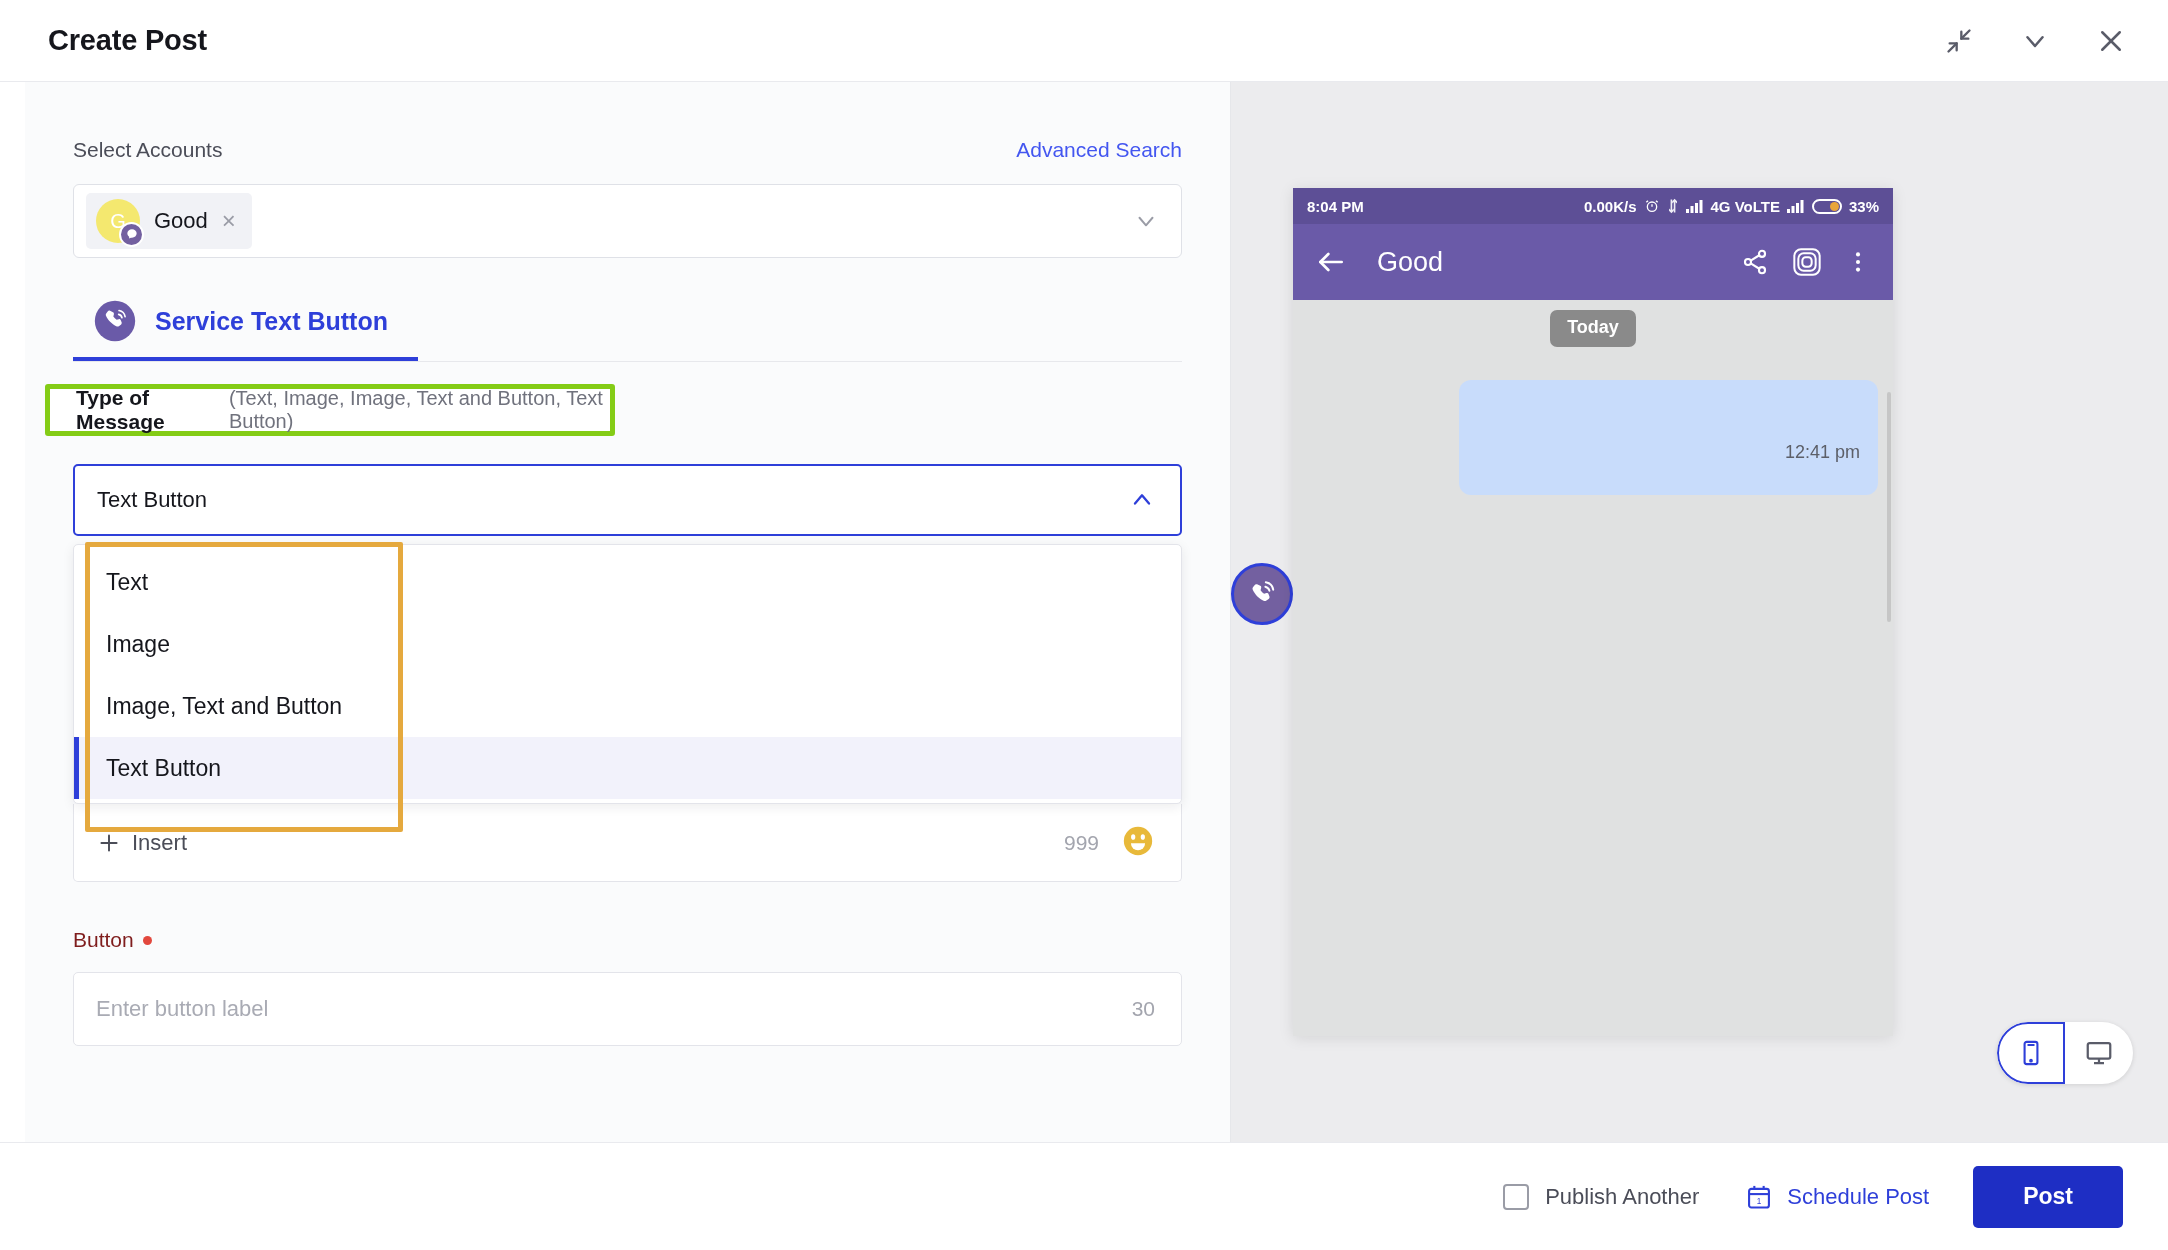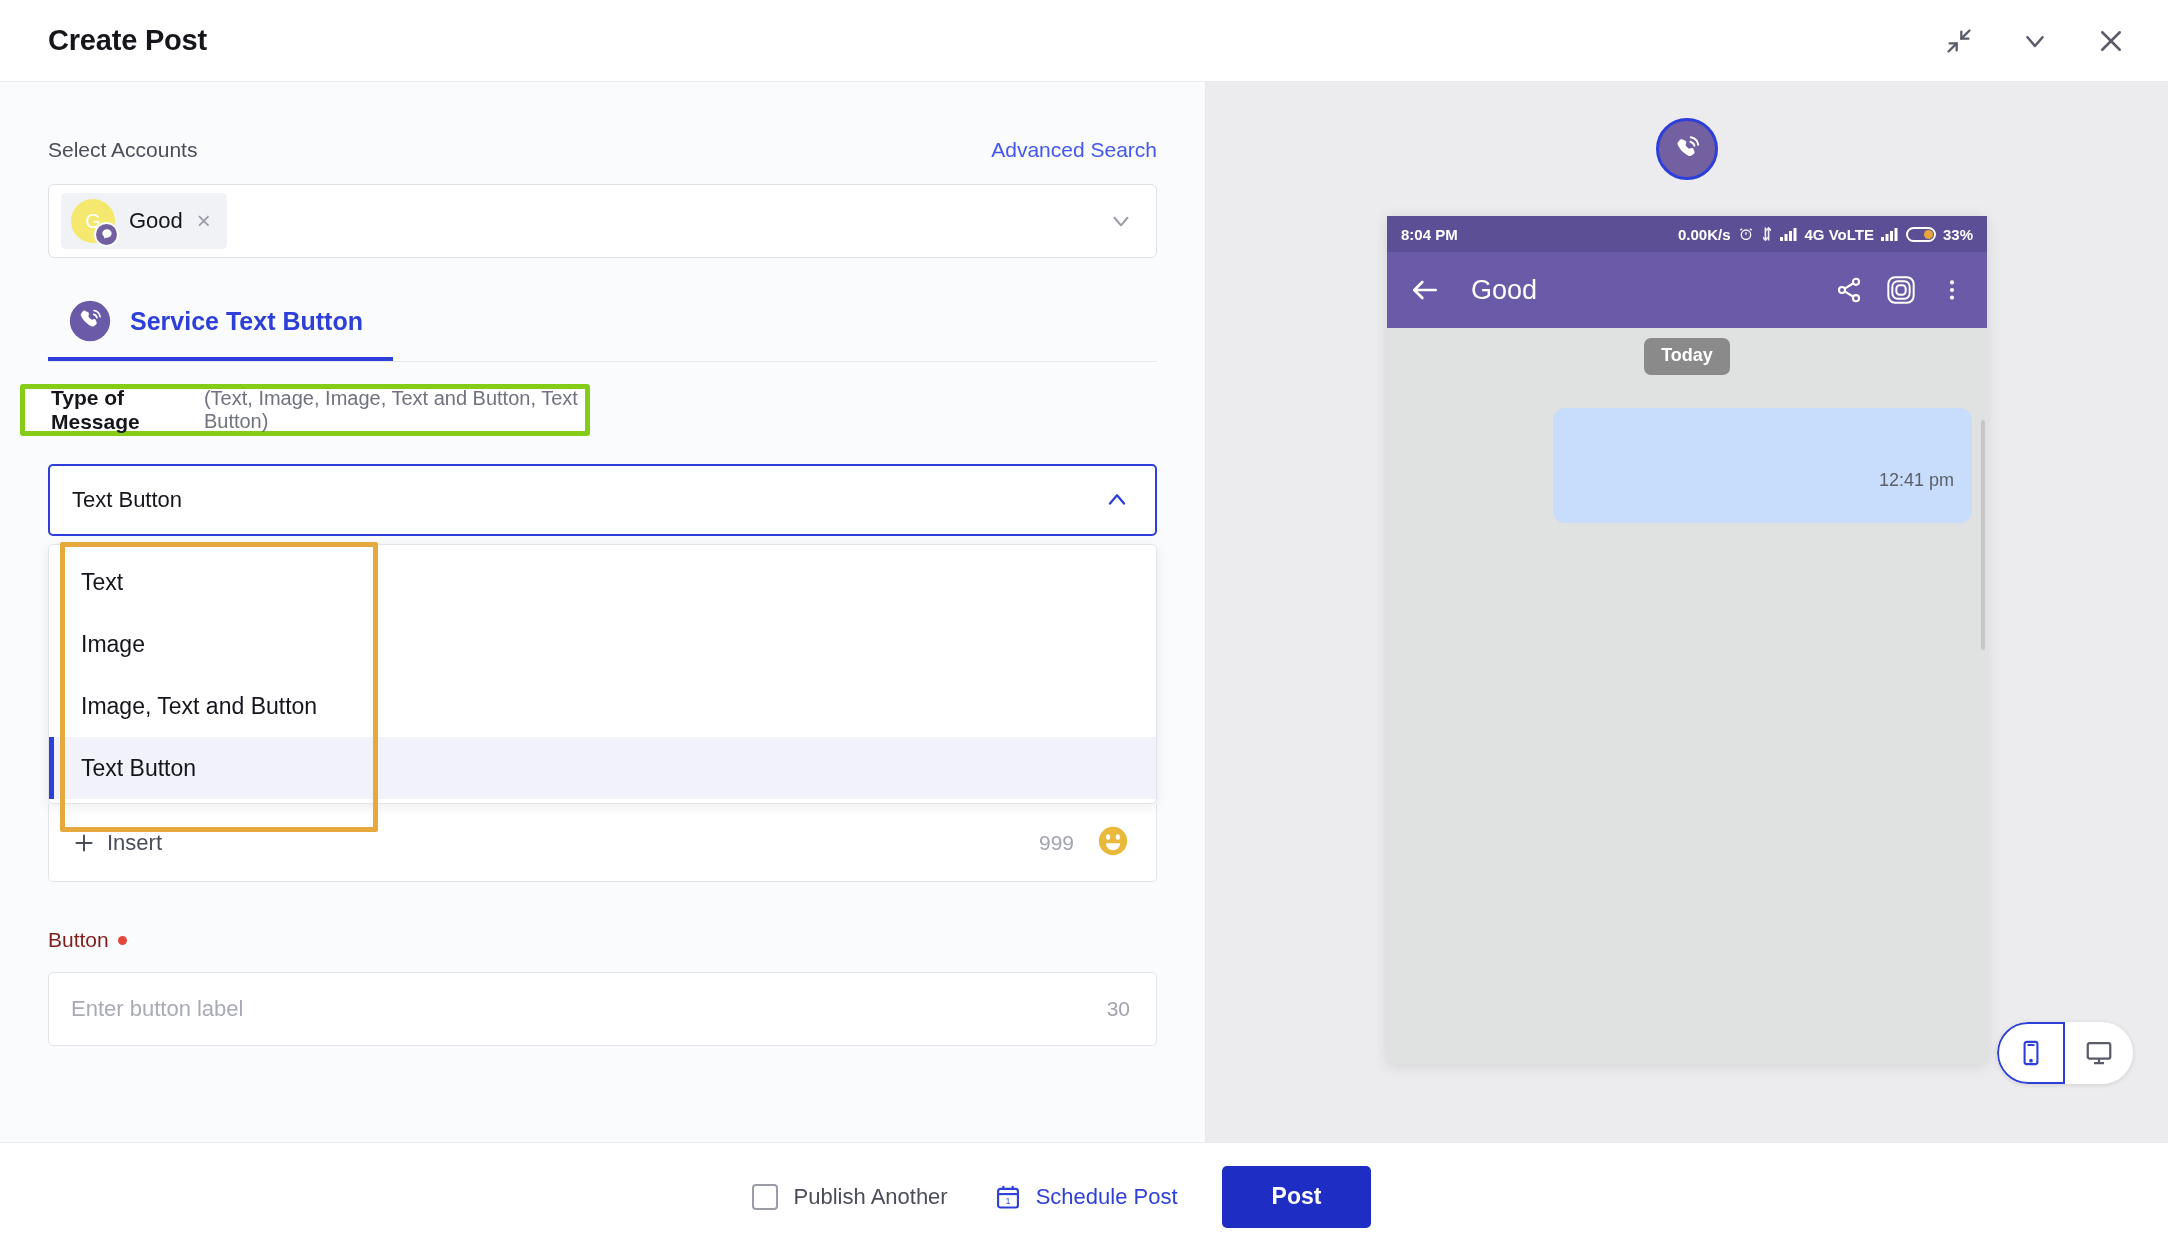--- a/index.html
+++ b/index.html
@@ -63,20 +63,21 @@
   }
 
   
   .left-pane {
     width: 1205px;
     flex: 0 0 1205px;
     background: #fafbfc;
     padding: 56px 48px 0 48px;
     position: relative;
     overflow: visible;
+    margin-left: 25px;
   }
 
   .row-label-line {
     display: flex;
     align-items: baseline;
     justify-content: space-between;
     margin-bottom: 22px;
   }
   .field-label {
     font-size: 21px;
@@ -355,23 +356,22 @@
     font-size: 21px;
     color: #a3a5ae;
   }
 
   
   .right-pane {
     flex: 1 1 auto;
     background: #ececee;
     position: relative;
     display: flex;
-    flex-direction: column;
-    align-items: center;
-    padding-top: 36px;
+    flex-direction: row;
+    align-items: center;
     border-left: 1px solid #e6e7ea;
   }
   .viber-logo-big {
     width: 62px;
     height: 62px;
     border-radius: 50%;
     background: #7360a0;
     border: 3px solid #2e3fd9;
     display: flex;
     align-items: center;
@@ -501,21 +501,21 @@
   }
 
   
   .footer {
     height: 108px;
     flex: 0 0 108px;
     background: #ffffff;
     border-top: 1px solid #e9eaee;
     display: flex;
     align-items: center;
-    justify-content: center;
+    justify-content: flex-end;
     padding-right: 45px;
     gap: 0;
   }
   .f-check {
     display: flex;
     align-items: center;
     gap: 16px;
     margin-right: 46px;
     cursor: pointer;
   }

